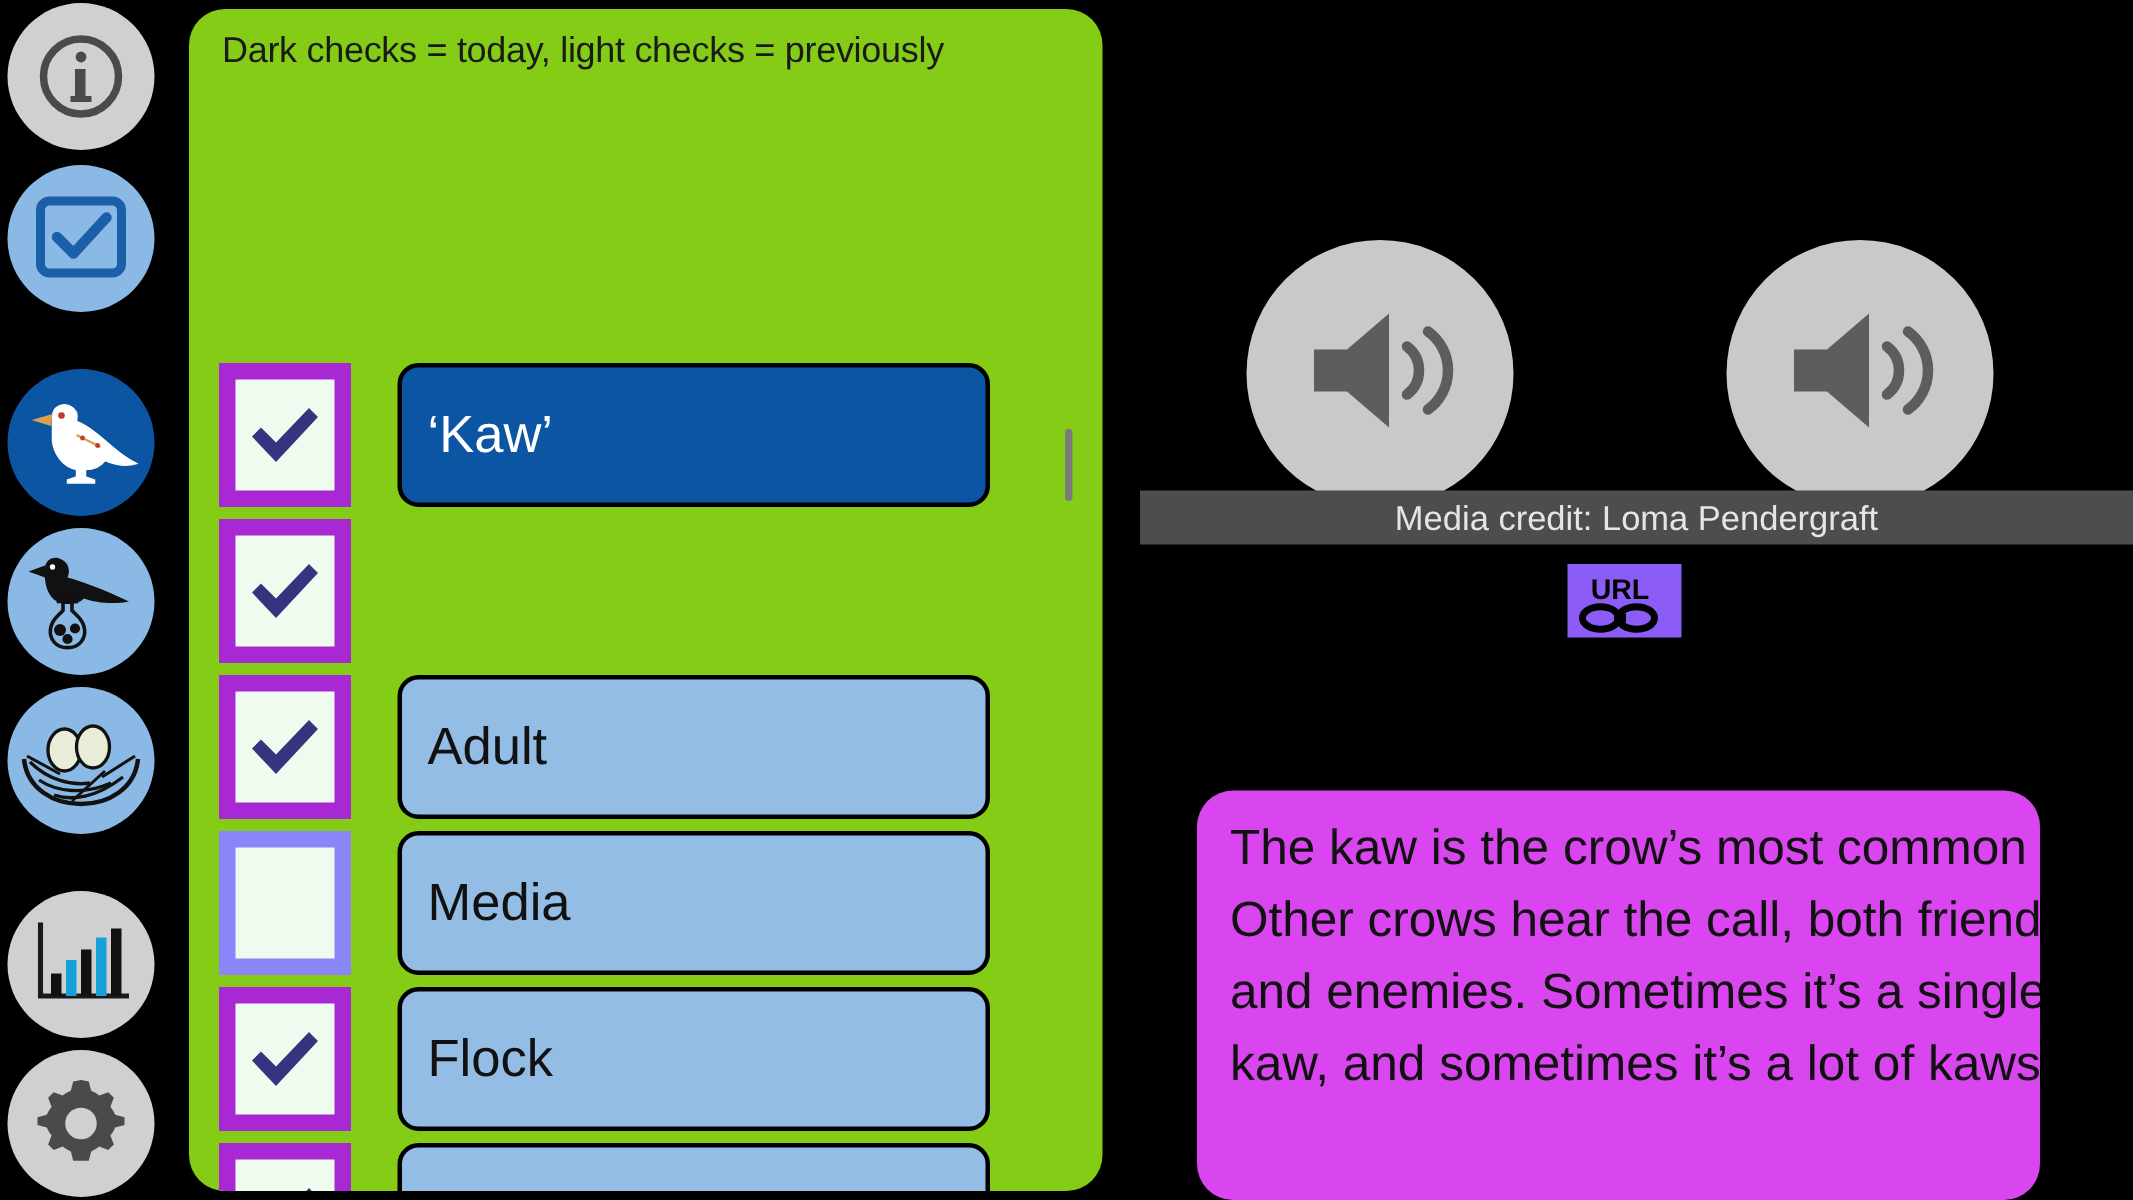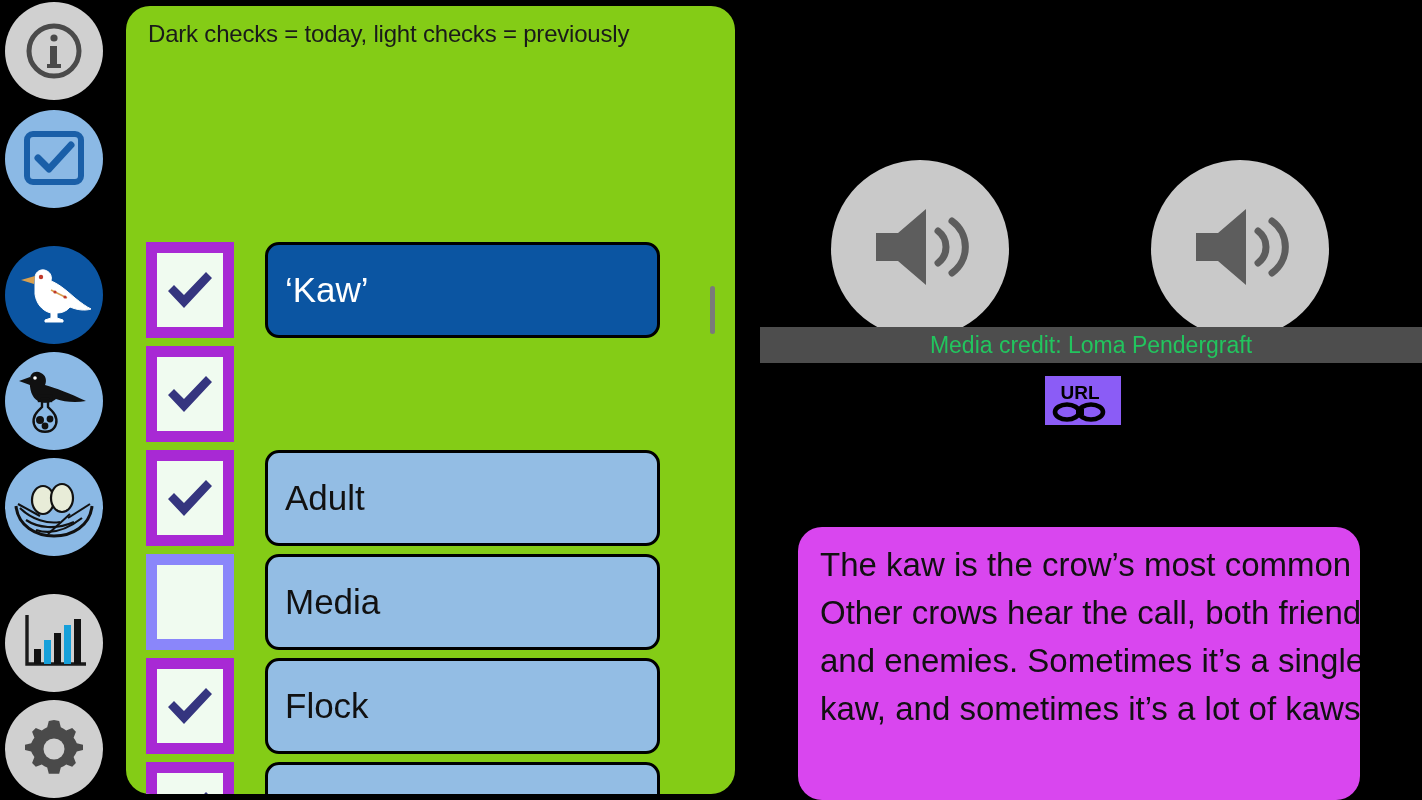--- a/index.html
+++ b/index.html
@@ -142,21 +142,21 @@
     left: 760px;
     top: 327px;
     width: 662px;
     height: 36px;
     background: #4d4d4d;
     display: flex;
     align-items: center;
     justify-content: center;
   }
   #media-credit-text {
-    color: #22c55e;
+    color: #e5e5e5;
     font-size: 23px;
   }
 
   #url-link-icon {
     position: absolute;
     left: 1045px;
     top: 376px;
     width: 76px;
     height: 49px;
     background: #8b5cf6;

